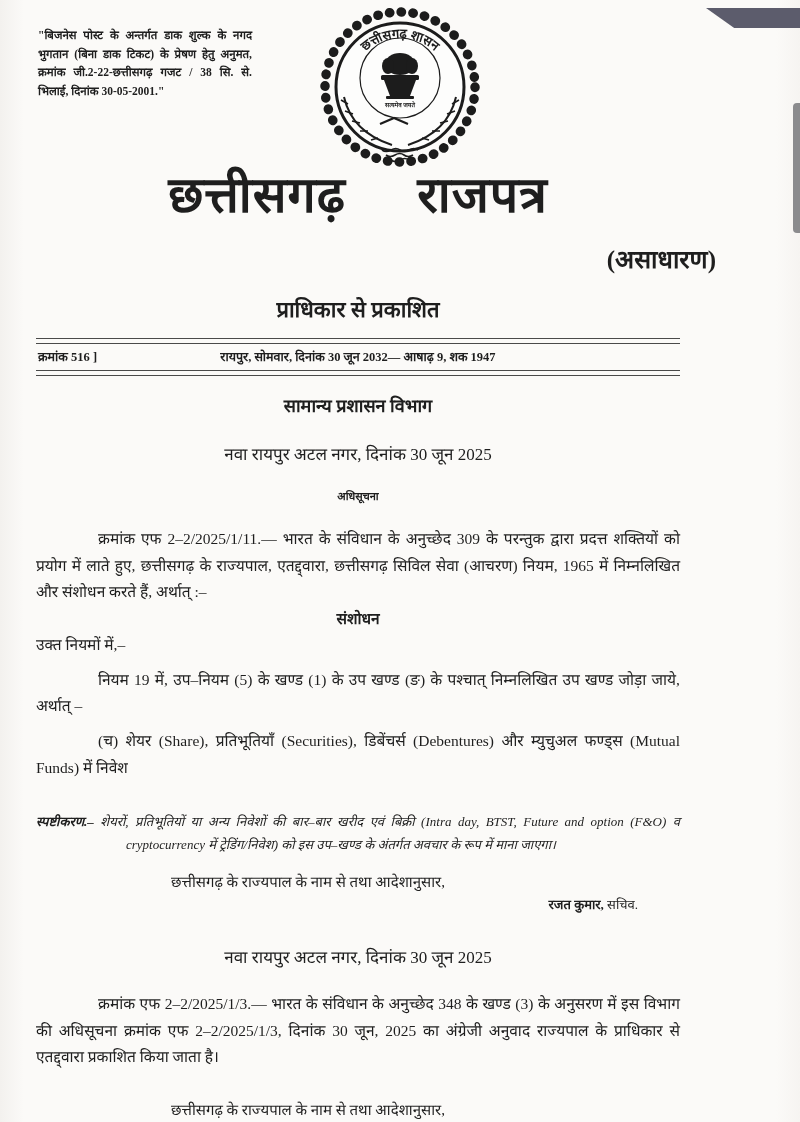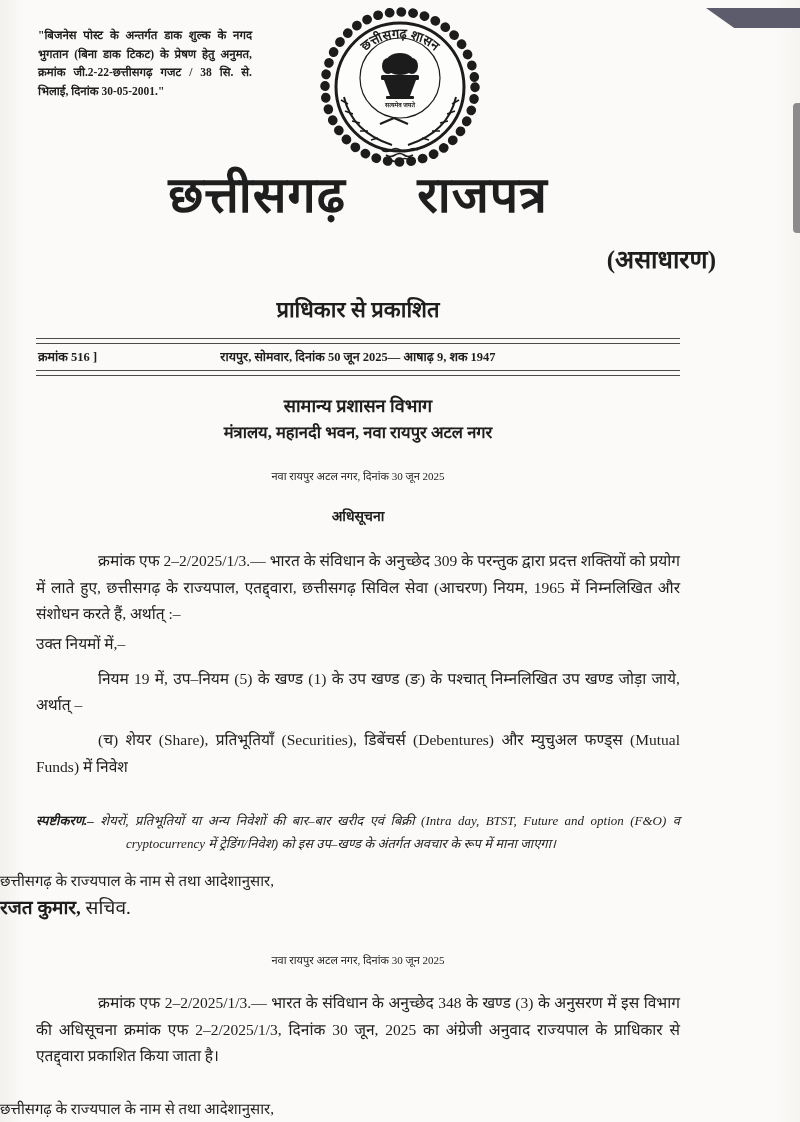--- a/index.html
+++ b/index.html
@@ -47,36 +47,36 @@
   }
   .rule-top{ margin-top:15px; }
   .issue-bar{
     position:relative; margin:0 36px; height:26px;
     font-size:12.5px; font-weight:bold; line-height:26px;
   }
   .issue-number{ position:absolute; left:2px; top:0; }
   .issue-date{ text-align:center; }
   .dept-name{ text-align:center; font-size:18px; font-weight:bold; margin-top:17px; }
   .dept-addr{ text-align:center; font-size:16.5px; font-weight:bold; margin-top:3px; }
-  .place-date{ text-align:center; font-size:11px; margin-top:25px; }
-  .notif-heading{ text-align:center; font-size:14px; font-weight:bold; margin-top:23px; }
+  .place-date{ text-align:center; font-size:17px; margin-top:25px; }
+  .notif-heading{ text-align:center; font-size:11px; font-weight:bold; margin-top:23px; }
   .para{
     margin:23px 36px 0; font-size:15.5px; line-height:1.72;
     text-align:justify; text-indent:62px;
   }
   .center-bold{ text-align:center; font-size:15.5px; font-weight:bold; margin-top:1px; }
   .lead-line{ margin:3px 36px 0; font-size:15.5px; line-height:1.72; }
   .para-tight{ margin-top:8px; }
   .explanation{
     margin:30px 36px 0; font-size:13px; line-height:1.72;
     padding-left:90px; text-indent:-90px; text-align:justify;font-style:italic;
   }
   .explanation .label{ font-weight:bold; }
-  .sign-line1{ text-align:left; padding-right:100px; font-size:15px; margin-top:15px; }
-  .sign-line2{ padding-right:78px; font-size:19px; margin-top:4px; }
+  .sign-line1{ text-align:center; padding-right:100px; font-size:15px; margin-top:15px; }
+  .sign-line2{ text-align:right; padding-right:78px; font-size:13px; margin-top:4px; }
   .sign-line2 .name{ font-weight:bold; }
   .pd2{ margin-top:32px; }
   .sign2-1{ margin-top:28px; }
 </style>
 </head>
 <body>
 
 <div class="page">
 
   <div class="scan-band"></div>
@@ -124,33 +124,33 @@
 
 
   <div class="flow">
     <h1 class="gazette-title">छत्तीसगढ़ राजपत्र</h1>
     <div class="gazette-sub">(असाधारण)</div>
     <div class="gazette-auth">प्राधिकार से प्रकाशित</div>
 
     <div class="double-rule rule-top"></div>
     <div class="issue-bar">
       <span class="issue-number">क्रमांक 516 ]</span>
-      <div class="issue-date">रायपुर, सोमवार, दिनांक 50 जून 2025— आषाढ़ 9, शक 1947</div>
+      <div class="issue-date">रायपुर, सोमवार, दिनांक 30 जून 2032— आषाढ़ 9, शक 1947</div>
     </div>
     <div class="double-rule"></div>
 
     <div class="dept-name">सामान्य प्रशासन विभाग</div>
-    <div class="dept-addr">मंत्रालय, महानदी भवन, नवा रायपुर अटल नगर</div>
 
     <div class="place-date">नवा रायपुर अटल नगर, दिनांक 30 जून 2025</div>
 
     <div class="notif-heading">अधिसूचना</div>
 
-    <p class="para">क्रमांक एफ 2–2/2025/1/3.— भारत के संविधान के अनुच्छेद 309 के परन्तुक द्वारा प्रदत्त शक्तियों को प्रयोग में लाते हुए, छत्तीसगढ़ के राज्यपाल, एतद्द्वारा, छत्तीसगढ़ सिविल सेवा (आचरण) नियम, 1965 में निम्नलिखित और संशोधन करते हैं, अर्थात् :–</p>
+    <p class="para">क्रमांक एफ 2–2/2025/1/11.— भारत के संविधान के अनुच्छेद 309 के परन्तुक द्वारा प्रदत्त शक्तियों को प्रयोग में लाते हुए, छत्तीसगढ़ के राज्यपाल, एतद्द्वारा, छत्तीसगढ़ सिविल सेवा (आचरण) नियम, 1965 में निम्नलिखित और संशोधन करते हैं, अर्थात् :–</p>
 
+    <div class="center-bold">संशोधन</div>
 
     <div class="lead-line">उक्त नियमों में,–</div>
 
     <p class="para para-tight">नियम 19 में, उप–नियम (5) के खण्ड (1) के उप खण्ड (ङ) के पश्चात् निम्नलिखित उप खण्ड जोड़ा जाये, अर्थात् –</p>
 
     <p class="para para-tight">(च) शेयर (Share), प्रतिभूतियाँ (Securities), डिबेंचर्स (Debentures) और म्युचुअल फण्ड्स (Mutual Funds) में निवेश</p>
 
     <p class="explanation">
       <span class="label">स्पष्टीकरण.–</span><span> शेयरों, प्रतिभूतियों या अन्य निवेशों की बार–बार खरीद एवं बिक्री (Intra day, BTST, Future and option (F&amp;O) व cryptocurrency में ट्रेडिंग/निवेश) को इस उप–खण्ड के अंतर्गत अवचार के रूप में माना जाएगा।</span>
     </p>

